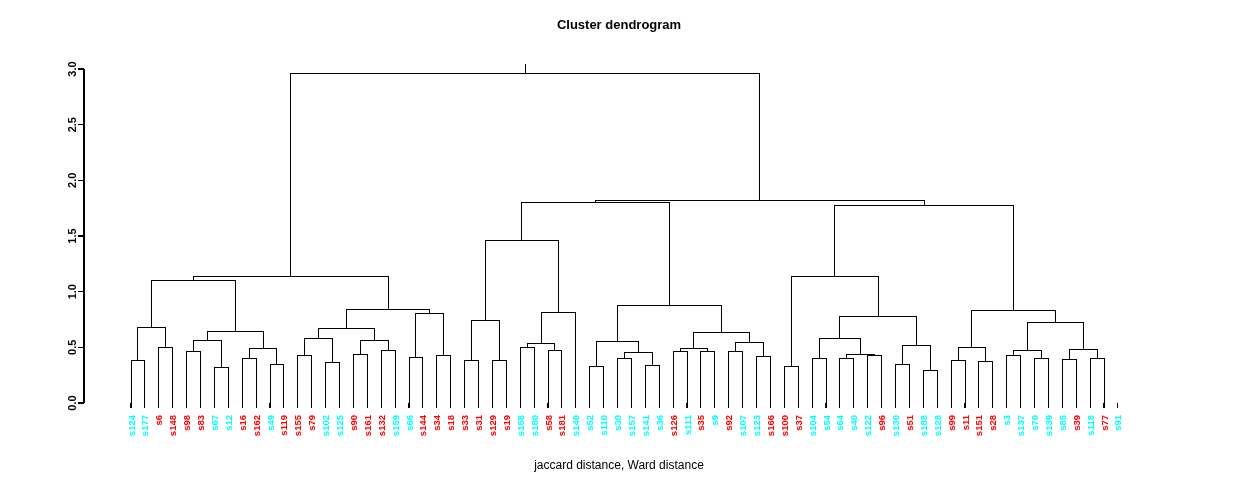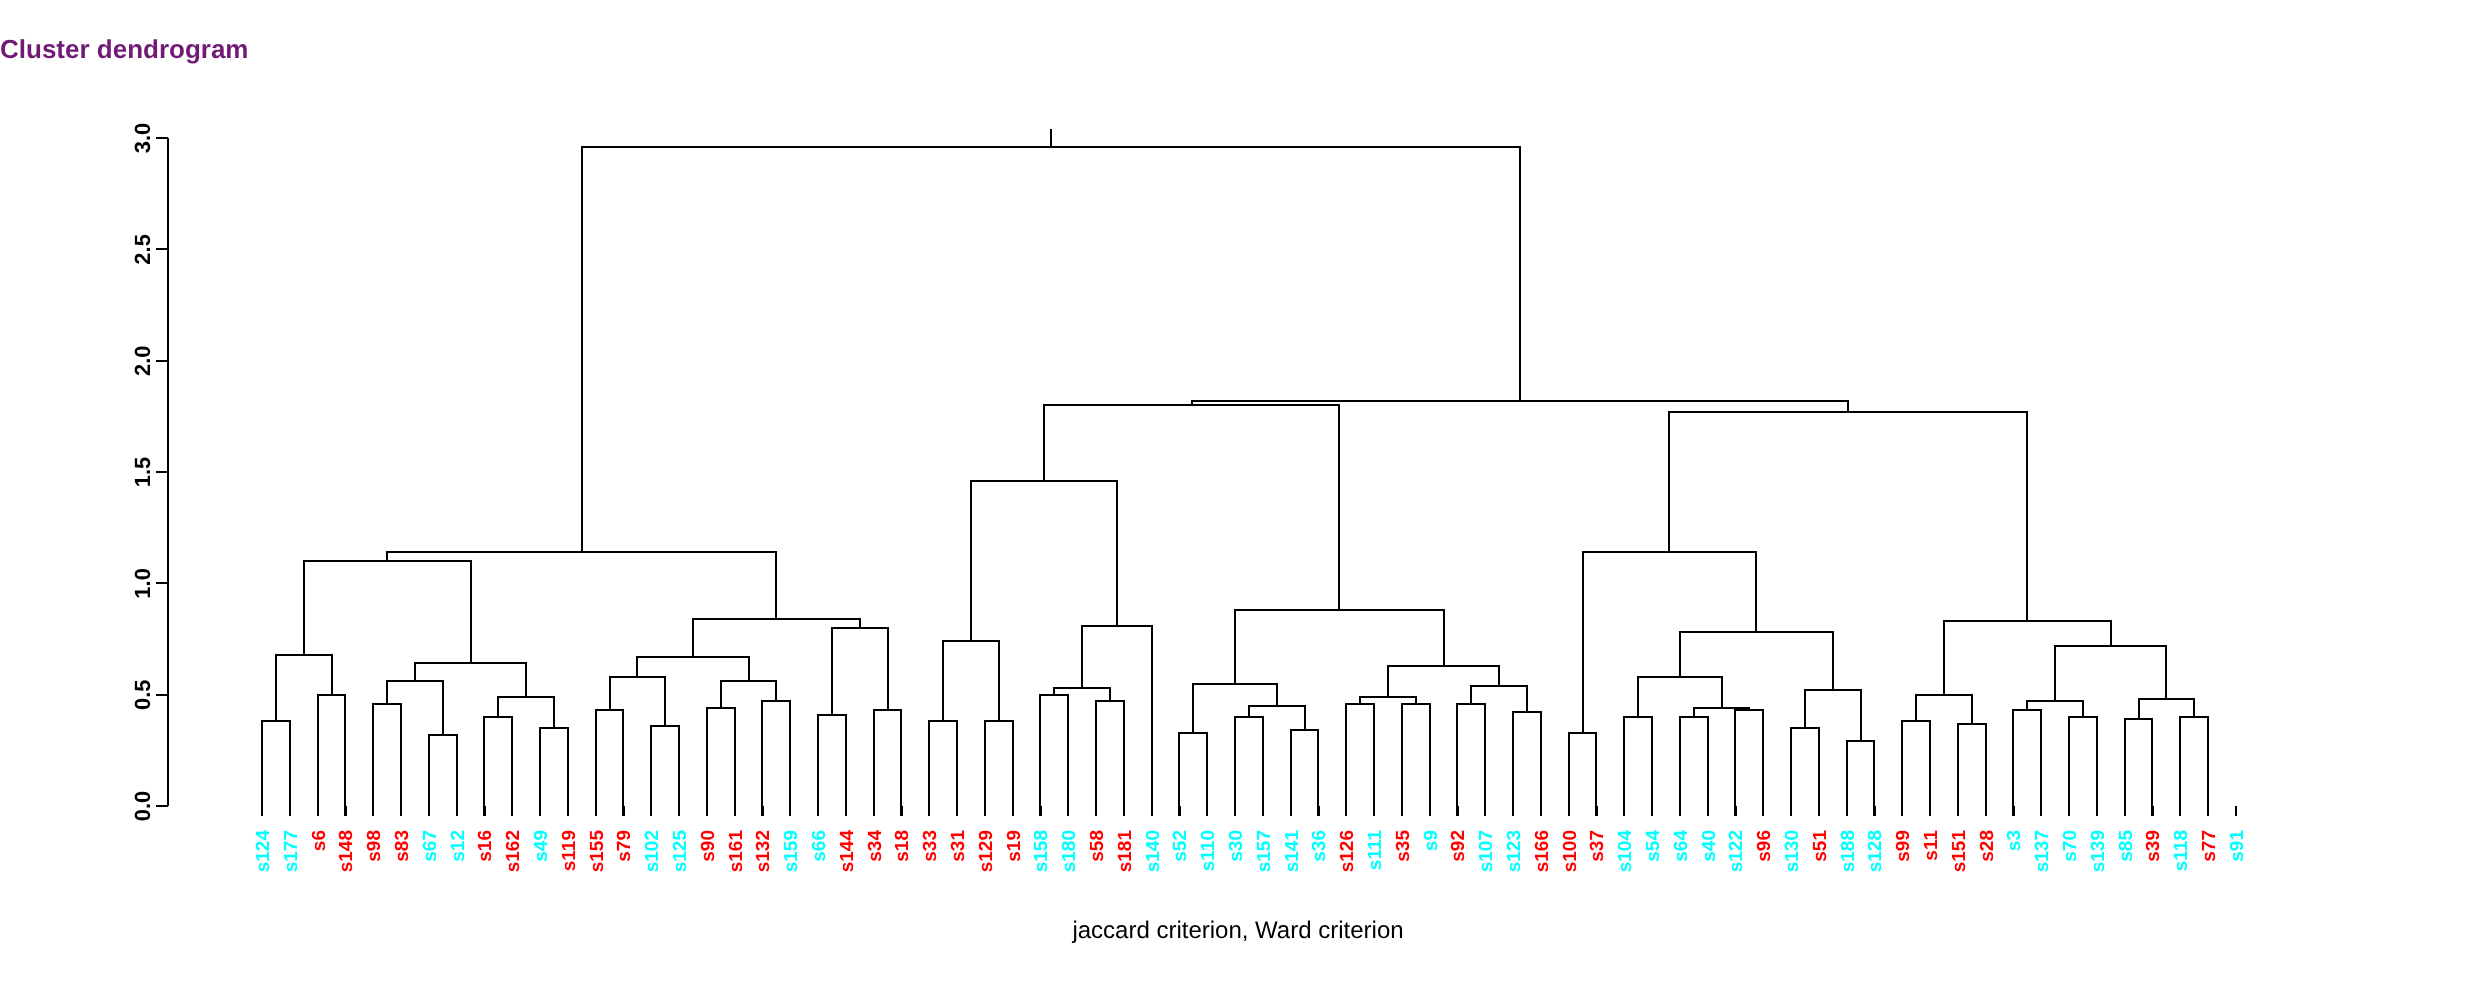--- a/index.html
+++ b/index.html
@@ -15,25 +15,25 @@
     width: 1238px;
     height: 500px;
     background: #ffffff;
     overflow: hidden;
   }
   #plot-title {
     position: absolute;
     top: 17px;
     left: 0;
     width: 1238px;
-    text-align: left;
+    text-align: center;
     font-family: "Liberation Sans", sans-serif;
     font-size: 13px;
     font-weight: bold;
-    color: #701a75;
+    color: #000000;
     letter-spacing: 0px;
   }
   #xlab {
     position: absolute;
     top: 458px;
     left: 0;
     width: 1238px;
     text-align: center;
     font-family: "Liberation Sans", sans-serif;
     font-size: 12px;
@@ -308,15 +308,15 @@
         <text x="1038" y="415" class="leaf-label" fill="#00FFFF" text-anchor="end" transform="rotate(-90 1038 415)">s70</text>
         <text x="1051.9" y="415" class="leaf-label" fill="#00FFFF" text-anchor="end" transform="rotate(-90 1051.9 415)">s139</text>
         <text x="1065.8000000000002" y="415" class="leaf-label" fill="#00FFFF" text-anchor="end" transform="rotate(-90 1065.8000000000002 415)">s85</text>
         <text x="1079.7" y="415" class="leaf-label" fill="#FF0000" text-anchor="end" transform="rotate(-90 1079.7 415)">s39</text>
         <text x="1093.6" y="415" class="leaf-label" fill="#00FFFF" text-anchor="end" transform="rotate(-90 1093.6 415)">s118</text>
         <text x="1107.5" y="415" class="leaf-label" fill="#FF0000" text-anchor="end" transform="rotate(-90 1107.5 415)">s77</text>
         <text x="1121.4" y="415" class="leaf-label" fill="#00FFFF" text-anchor="end" transform="rotate(-90 1121.4 415)">s91</text>
       </g>
   </svg>
 
-  <div id="xlab">jaccard criterion, Ward criterion</div>
+  <div id="xlab">jaccard distance, Ward distance</div>
 
 </div>
 
 </body></html>

